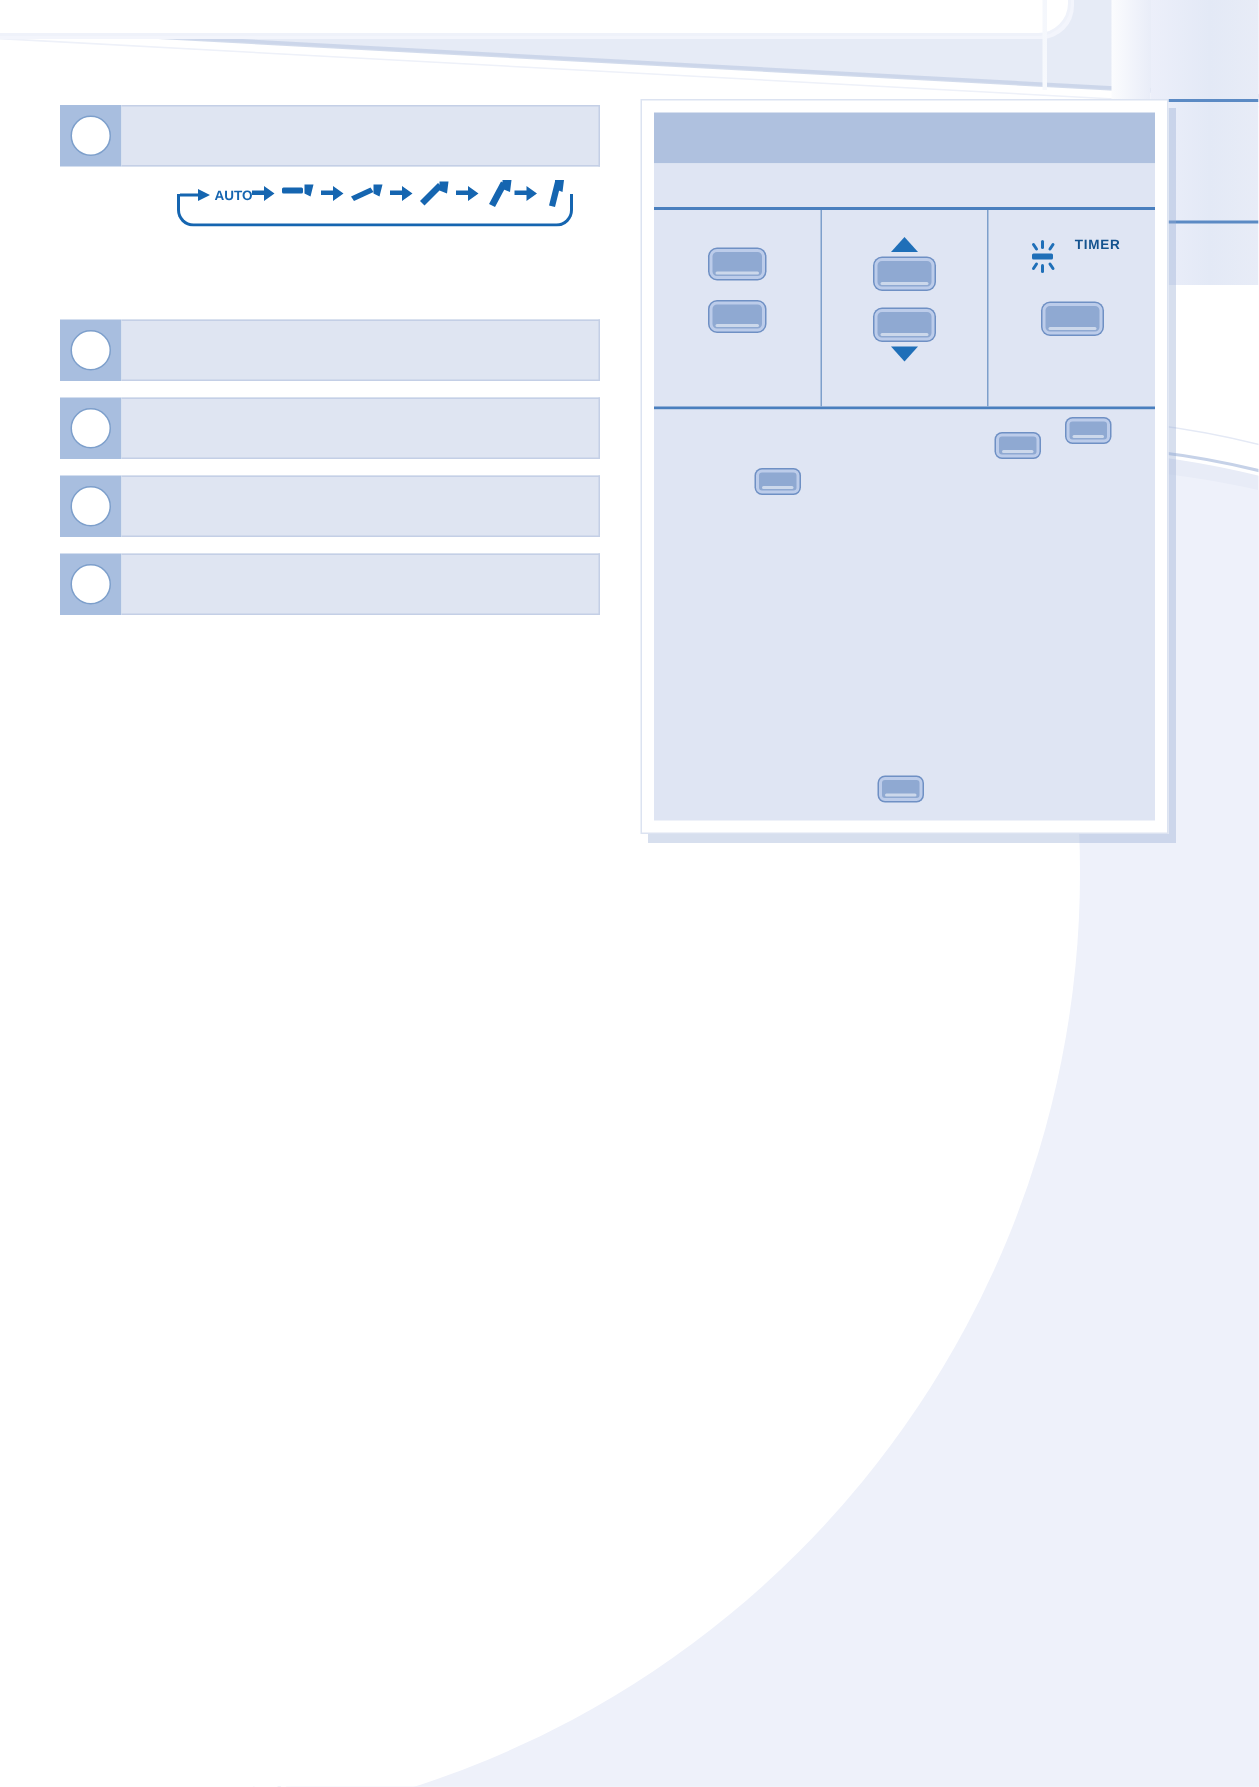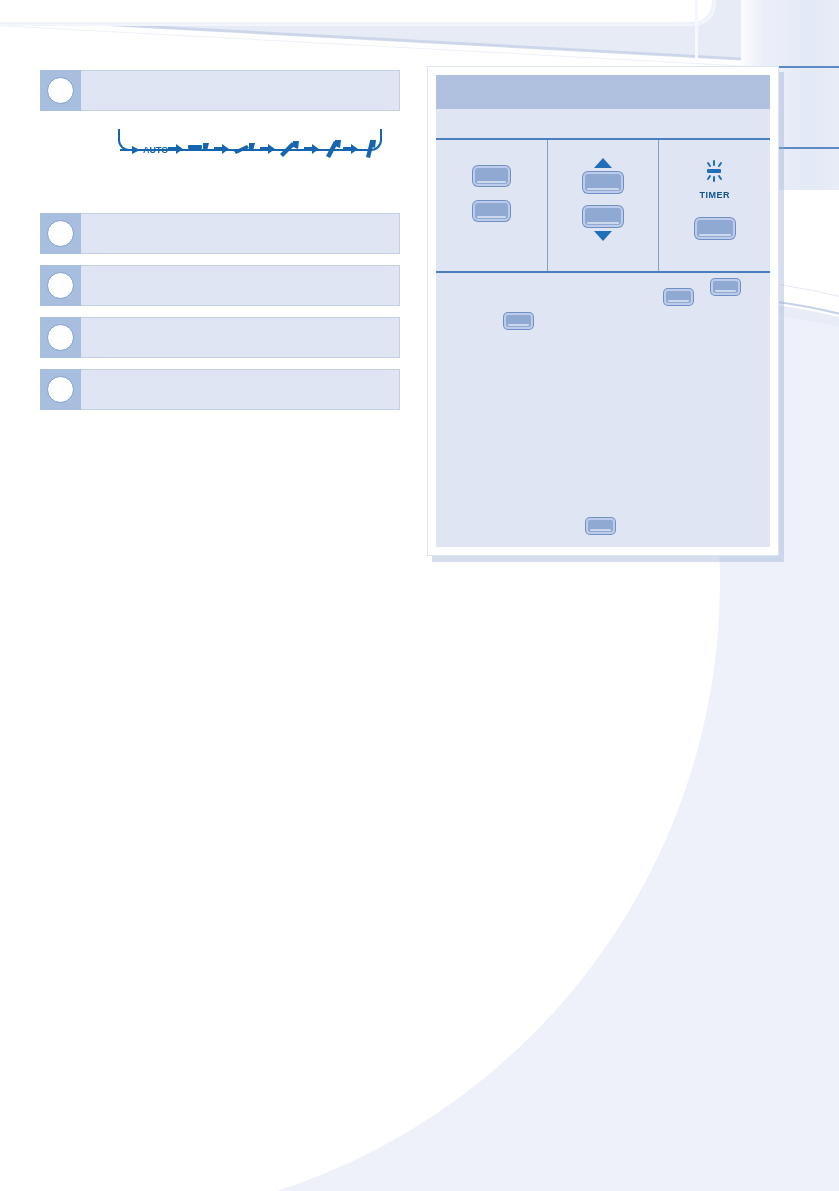--- a/index.html
+++ b/index.html
@@ -104,21 +104,21 @@
   }
   .cycle-box{
     position:relative;width:262px;height:28px;
   }
   .cycle-loop{
     position:absolute;left:0;top:6px;width:260px;height:20px;
     border:2px solid #1565b0;border-top:none;border-radius:0 0 11px 11px;
   }
   .cycle-row{
     position:absolute;left:0;top:-3px;width:262px;height:18px;
-    display:flex;align-items:center;margin-top:20px;
+    display:flex;align-items:center;
   }
   .cycle-svg{display:block;}
 
   
   .panel{
     position:absolute;left:427px;top:66px;width:352px;height:490px;
     background:#ffffff;border:1px solid #dce3f1;
     box-shadow:5px 6px 0 rgba(150,172,210,.38);
     padding:8px;box-sizing:border-box;
   }
@@ -162,21 +162,21 @@
   .btn-lg{width:36px;height:17px;}
   .btn-md{width:33px;height:16px;}
   .btn-sm{width:25px;height:12px;border-width:2px;border-radius:4px;}
 
   .stack-gap{height:15px;}
 
   .tri{width:0;height:0;border-left:9px solid transparent;border-right:9px solid transparent;}
   .tri-up{border-bottom:10px solid #1f6fb8;margin-bottom:4px;}
   .tri-down{border-top:10px solid #1f6fb8;margin-top:4px;}
 
-  .timer-row{display:flex;align-items:center;gap:6px;margin-bottom:18px;flex-direction:column;}
+  .timer-row{display:flex;align-items:flex-start;gap:6px;margin-bottom:18px;}
   .timer-label{font-size:9px;color:#14538f;font-weight:bold;letter-spacing:.5px;}
 
   .float-btn{position:absolute;}
   .fb1{left:68px;top:40px;}
   .fb2{left:228px;top:16px;}
   .fb3{left:275px;top:6px;}
   .fb4{left:150px;top:245px;}
 </style>
 </head>
 <body>

